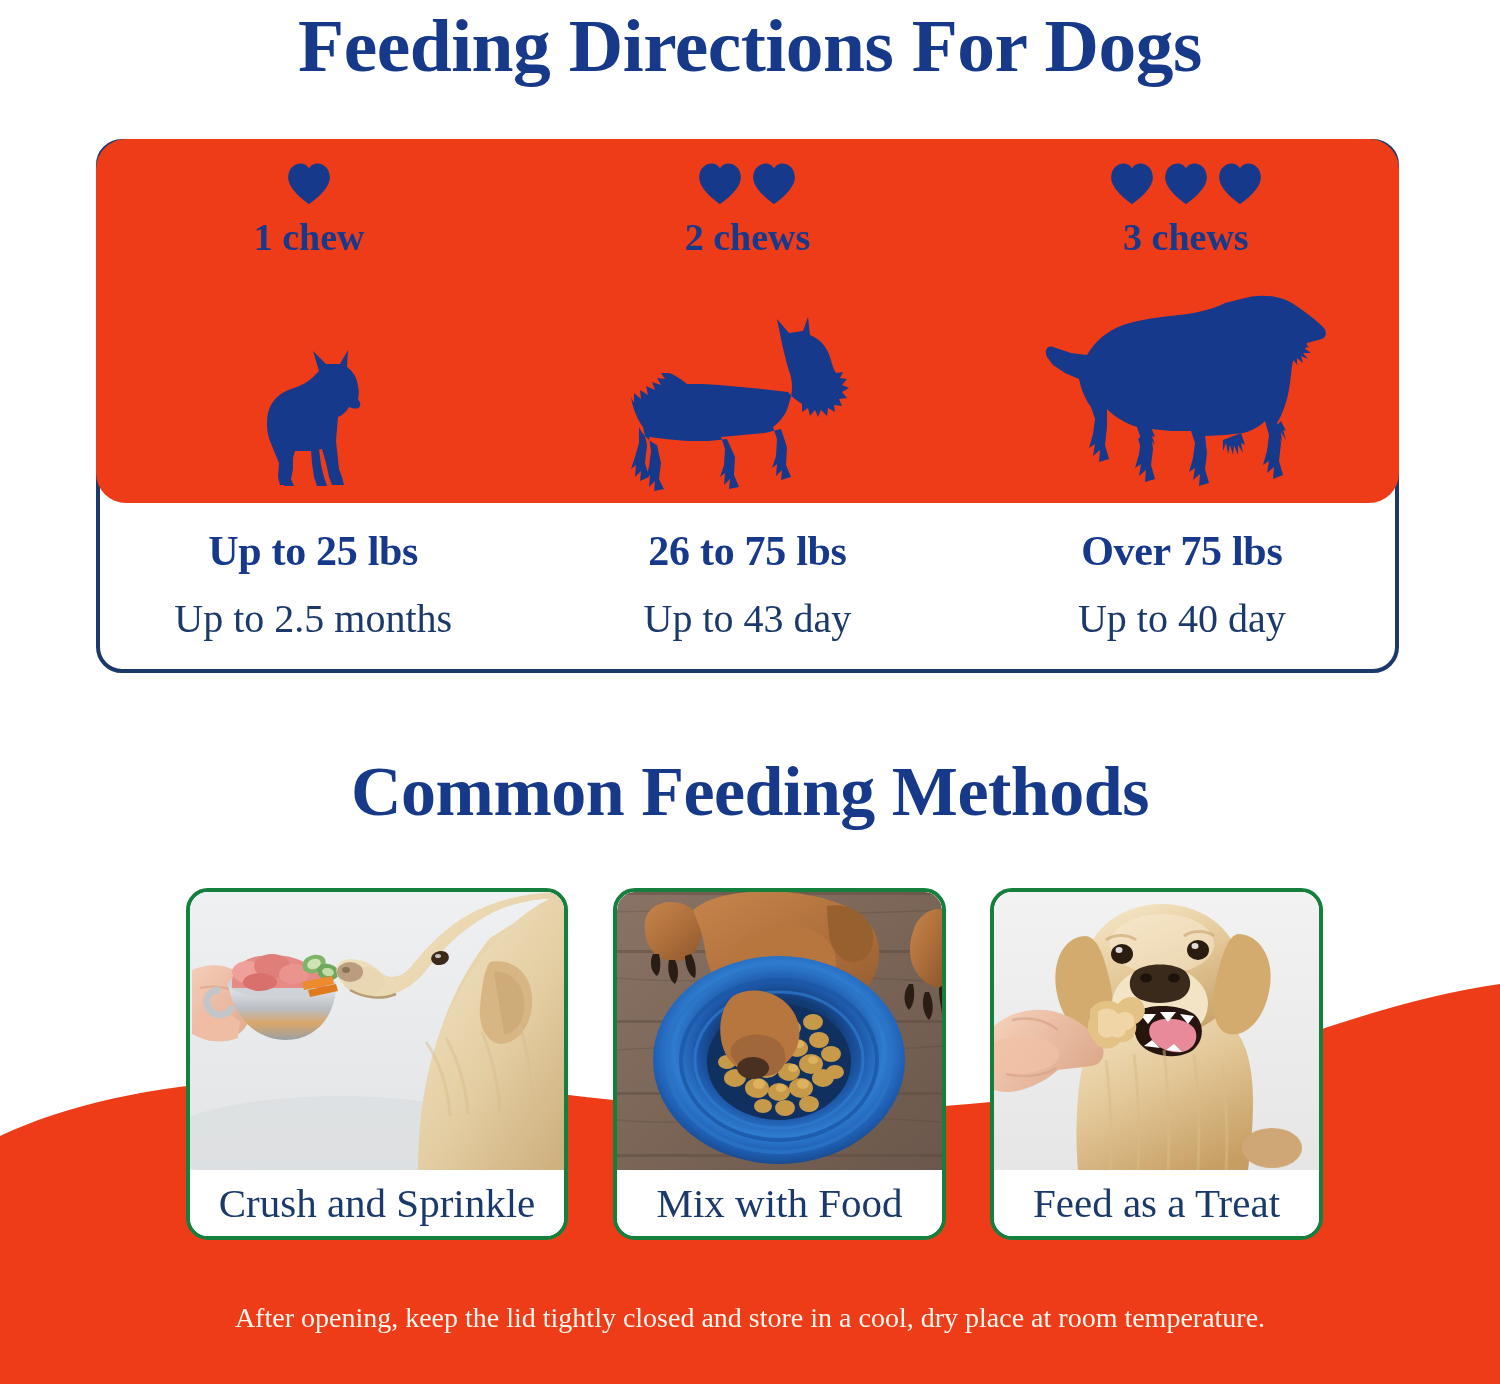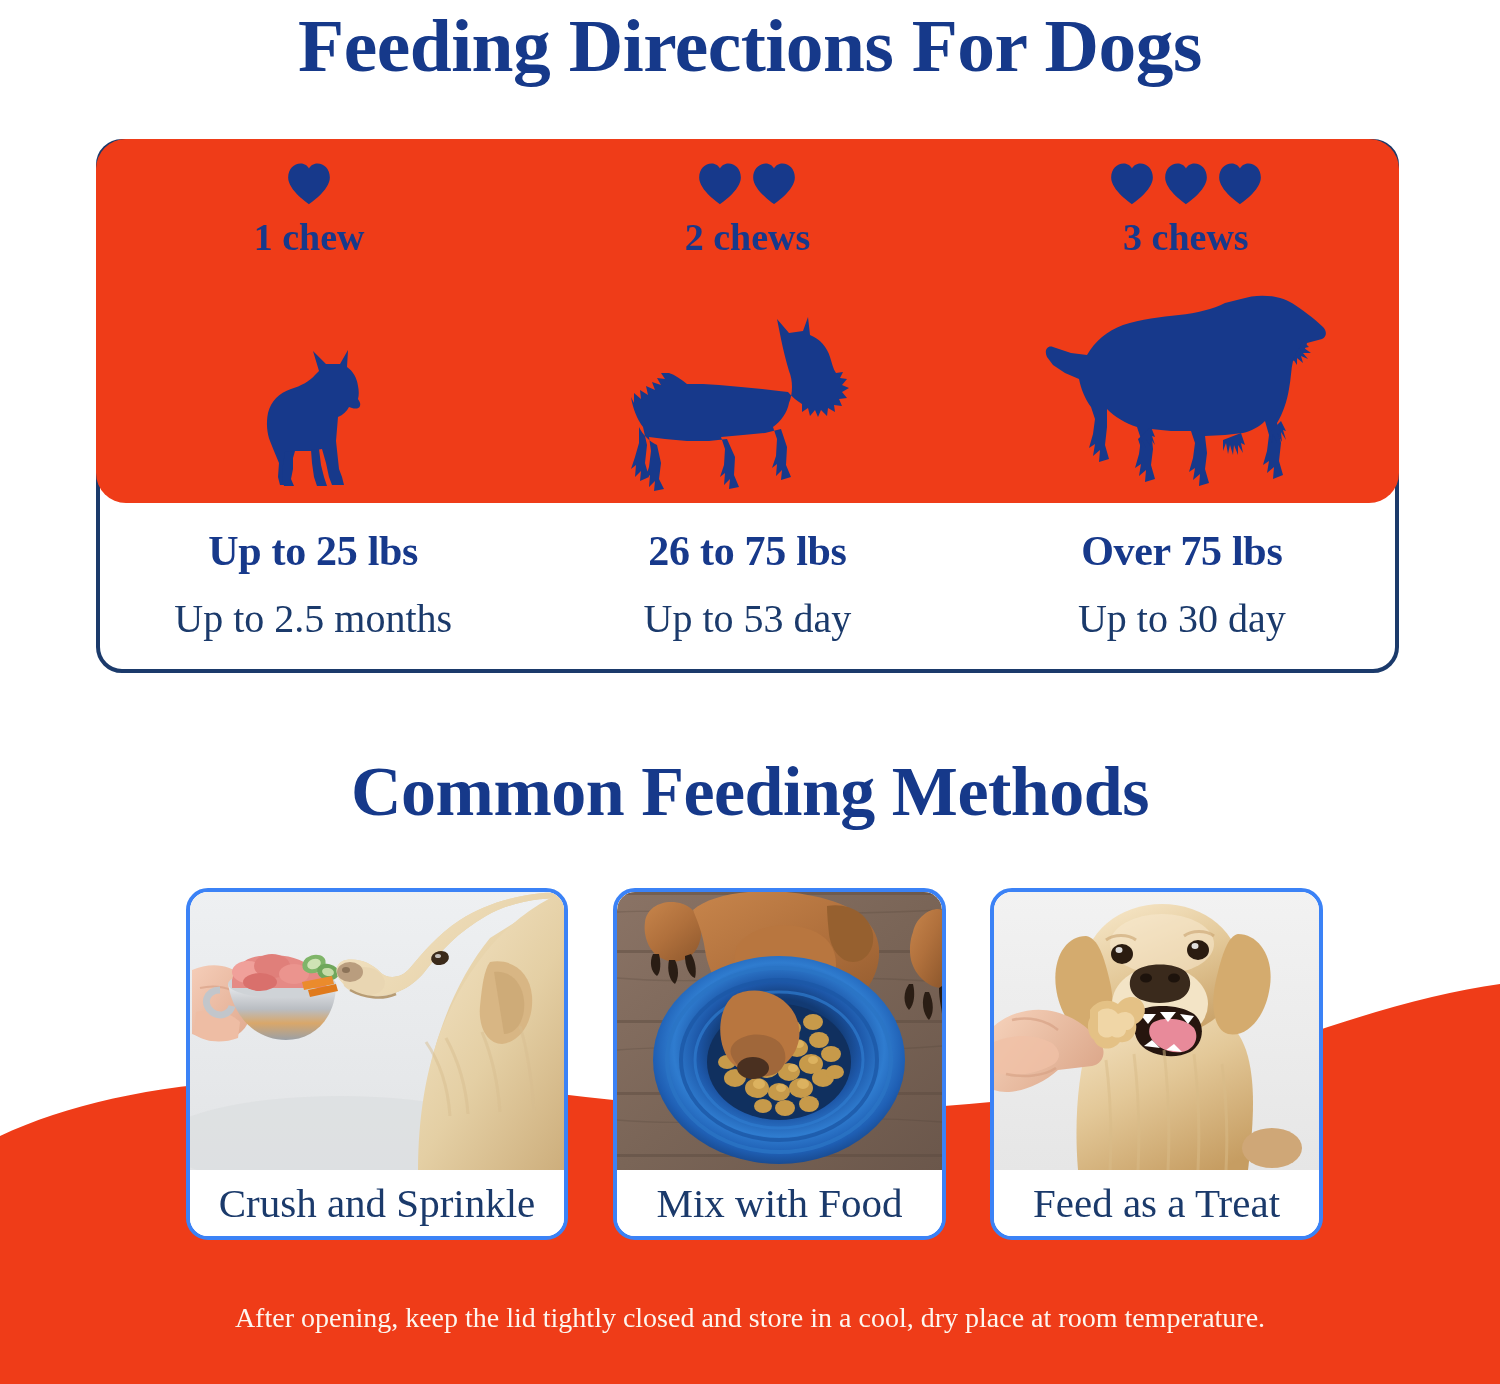--- a/index.html
+++ b/index.html
@@ -72,21 +72,21 @@
     font-family: "Liberation Serif", "DejaVu Serif", serif;
     font-weight: normal; font-size: 40px; color: #1b3a6b; line-height: 1.25;
     margin-top: 20px; white-space: nowrap;
   }
 
   
   .methods { position: absolute; left: 0; top: 888px; width: 1500px; height: 352px; z-index: 3; }
   .mcard {
     position: absolute; top: 0;
     background: #ffffff;
-    border: 4px solid #3b82f6;
+    border: 4px solid #15803d;
     border-radius: 22px;
     overflow: hidden;
     display: flex; flex-direction: column;
   }
   #mcard-0 { left: 186px; width: 382px; height: 352px; }
   #mcard-1 { left: 613px; width: 333px; height: 352px; }
   #mcard-2 { left: 990px; width: 333px; height: 352px; }
   .mphoto { position: relative; width: 100%; flex: 1 1 auto; overflow: hidden; background: #f2f2f2;
             border-top-left-radius: 18px; border-top-right-radius: 18px; }
   .mphoto svg { display: block; width: 100%; height: 100%; }
@@ -242,25 +242,25 @@
       </div>
     </div>
 
     <div class="fd-bottom">
       <div class="fd-bcol">
         <div class="wt">Up to 25 lbs</div>
         <div class="dur">Up to 2.5 months</div>
       </div>
       <div class="fd-bcol">
         <div class="wt">26 to 75 lbs</div>
-        <div class="dur">Up to 53 day</div>
+        <div class="dur">Up to 43 day</div>
       </div>
       <div class="fd-bcol">
         <div class="wt">Over 75 lbs</div>
-        <div class="dur">Up to 30 day</div>
+        <div class="dur">Up to 40 day</div>
       </div>
     </div>
   </div>
 
   <div class="title" id="title-methods">Common Feeding Methods</div>
 
   <div class="methods">
 
     <div class="mcard" id="mcard-0">
       <div class="mphoto">

